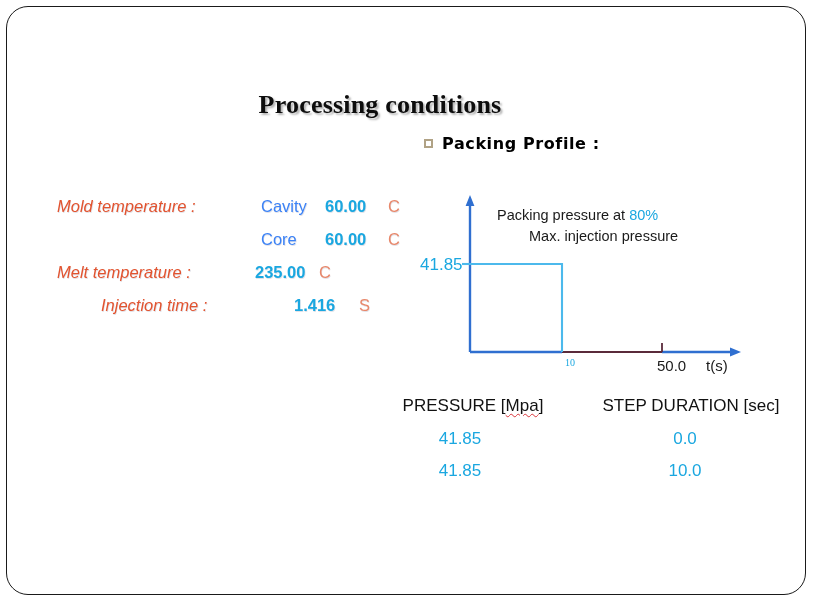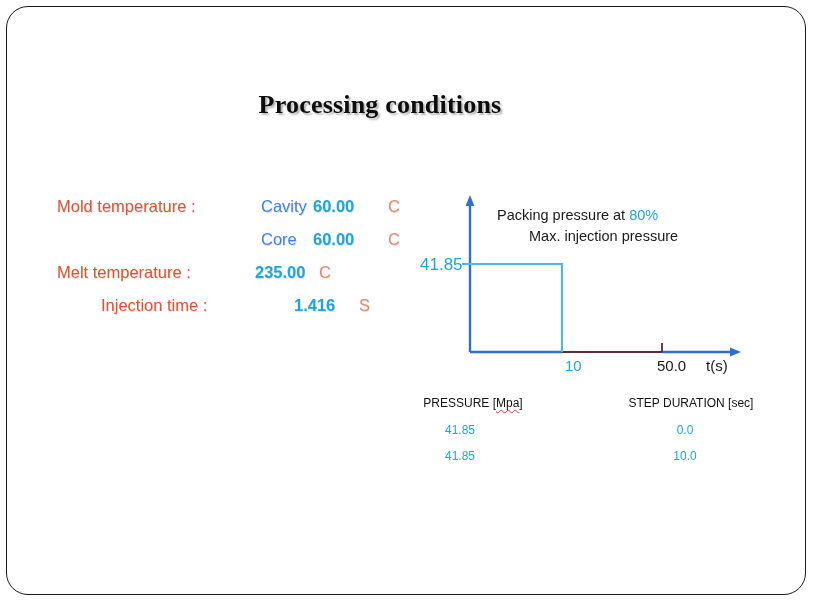--- a/index.html
+++ b/index.html
@@ -80,20 +80,21 @@
     font-size: 16.5px;
     white-space: nowrap;
     color: #e2532f;
   }
   .fill-label {
     position: absolute;
     left: 0;
     top: 0;
     color: #e2532f;
     text-shadow: 0.6px 0.6px 0 rgba(160,160,180,0.30);
+    font-style: italic;
   }
   .sub-label {
     position: absolute;
     color: #3b82f6;
     text-shadow: 0.6px 0.6px 0 rgba(160,160,180,0.30);
   }
   .val {
     position: absolute;
     font-weight: bold;
     color: #1aa7e0;
@@ -106,21 +107,21 @@
   }
 
   #row-mold  { left: 57px; top: 197px; width: 360px; height: 22px; }
   #row-core  { left: 57px; top: 230px; width: 360px; height: 22px; }
   #row-melt  { left: 57px; top: 263px; width: 360px; height: 22px; }
   #row-inj   { left: 57px; top: 296px; width: 360px; height: 22px; margin-left: 44px; }
 
   
   .c-sublabel-cavity { left: 204px; }
   .c-sublabel-core   { left: 204px; }
-  .c-val-a           { left: 256px; }
+  .c-val-a           { left: 268px; }
   .c-unit-a          { left: 331px; }
   .c-val-b           { left: 198px; }
   .c-unit-b          { left: 262px; }
   .c-val-c           { left: 193px; }
   .c-unit-c          { left: 258px; }
 
   
   #chart {
     position: absolute;
     left: 410px;
@@ -141,40 +142,40 @@
   #ann-line1 { left: 497px; top: 206px; }
   #ann-line2 { left: 529px; top: 227px; }
   .ann .hl { color: #1aa7e0; }
 
   .axlabel {
     position: absolute;
     font-family: "Liberation Sans", sans-serif;
     white-space: nowrap;
   }
   #ylab-4185 { left: 420px; top: 255px; font-size: 17px; color: #1aa7e0; }
-  #xlab-10   { left: 565px; top: 357px; font-size: 15px; color: #1aa7e0; }
+  #xlab-10   { left: 565px; top: 357px; font-size: 10px; color: #1aa7e0; font-family: Liberation Serif, serif; }
   #xlab-50   { left: 657px; top: 357px; font-size: 15px; color: #1a1a1a; }
   #xlab-ts   { left: 706px; top: 357px; font-size: 15px; color: #1a1a1a; }
 
   
   #table {
     position: absolute;
     left: 360px;
     top: 396px;
     width: 420px;
   }
   .tbl-row {
     display: flex;
     width: 100%;
   }
   .tbl-cell {
     flex: 1 1 50%;
     text-align: center;
     font-family: "Liberation Sans", sans-serif;
-    font-size: 12px;
+    font-size: 17px;
     white-space: nowrap;
   }
   .tbl-head .tbl-cell {
     color: #111111;
     padding-bottom: 13px;
   }
   .tbl-body .tbl-cell {
     color: #1aa7e0;
     padding-bottom: 12px;
   }
@@ -193,20 +194,24 @@
 </head>
 <body>
 
 <div id="slide">
 
   <div id="slide-frame"></div>
 
   <div id="title">Processing conditions</div>
 
 
+  <div class="section-head" id="head-packing">
+    <span class="sq-bullet"></span>
+    <span class="lbl">Packing Profile :</span>
+  </div>
 
   <div class="fill-row" id="row-mold">
     <span class="fill-label">Mold temperature :</span>
     <span class="sub-label c-sublabel-cavity">Cavity</span>
     <span class="val c-val-a">60.00</span>
     <span class="unit c-unit-a">C</span>
   </div>
 
   <div class="fill-row" id="row-core">
     <span class="sub-label c-sublabel-core">Core</span>

